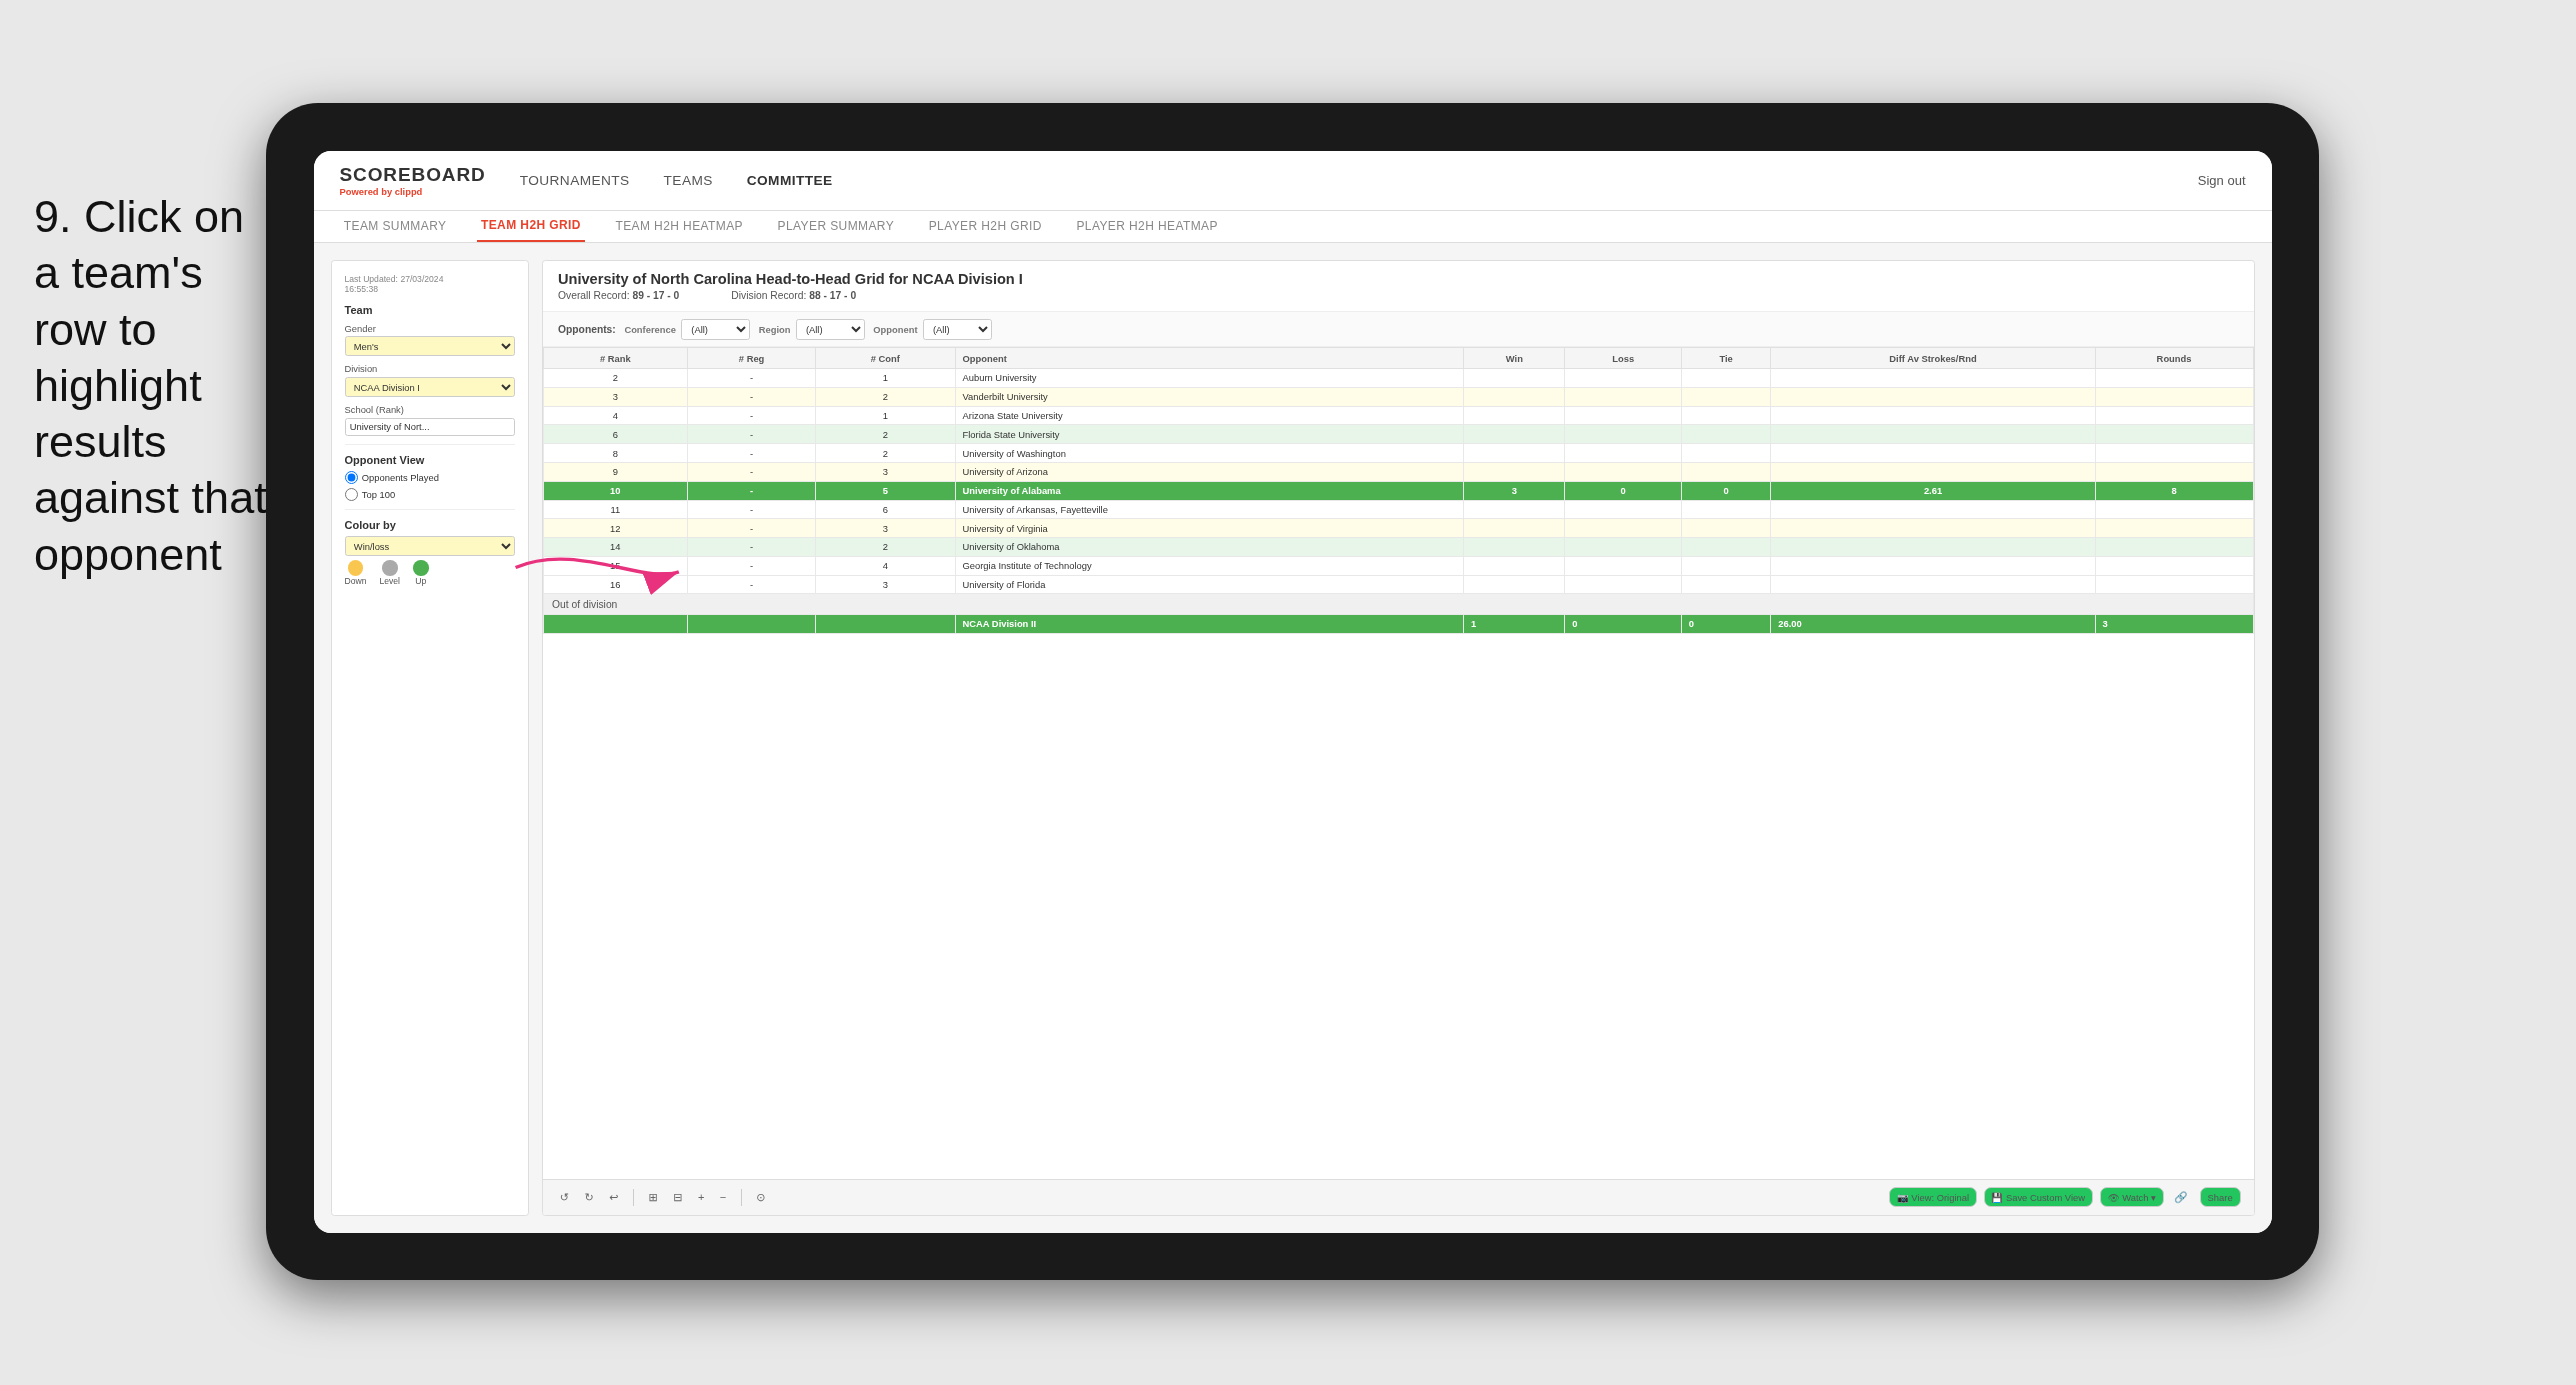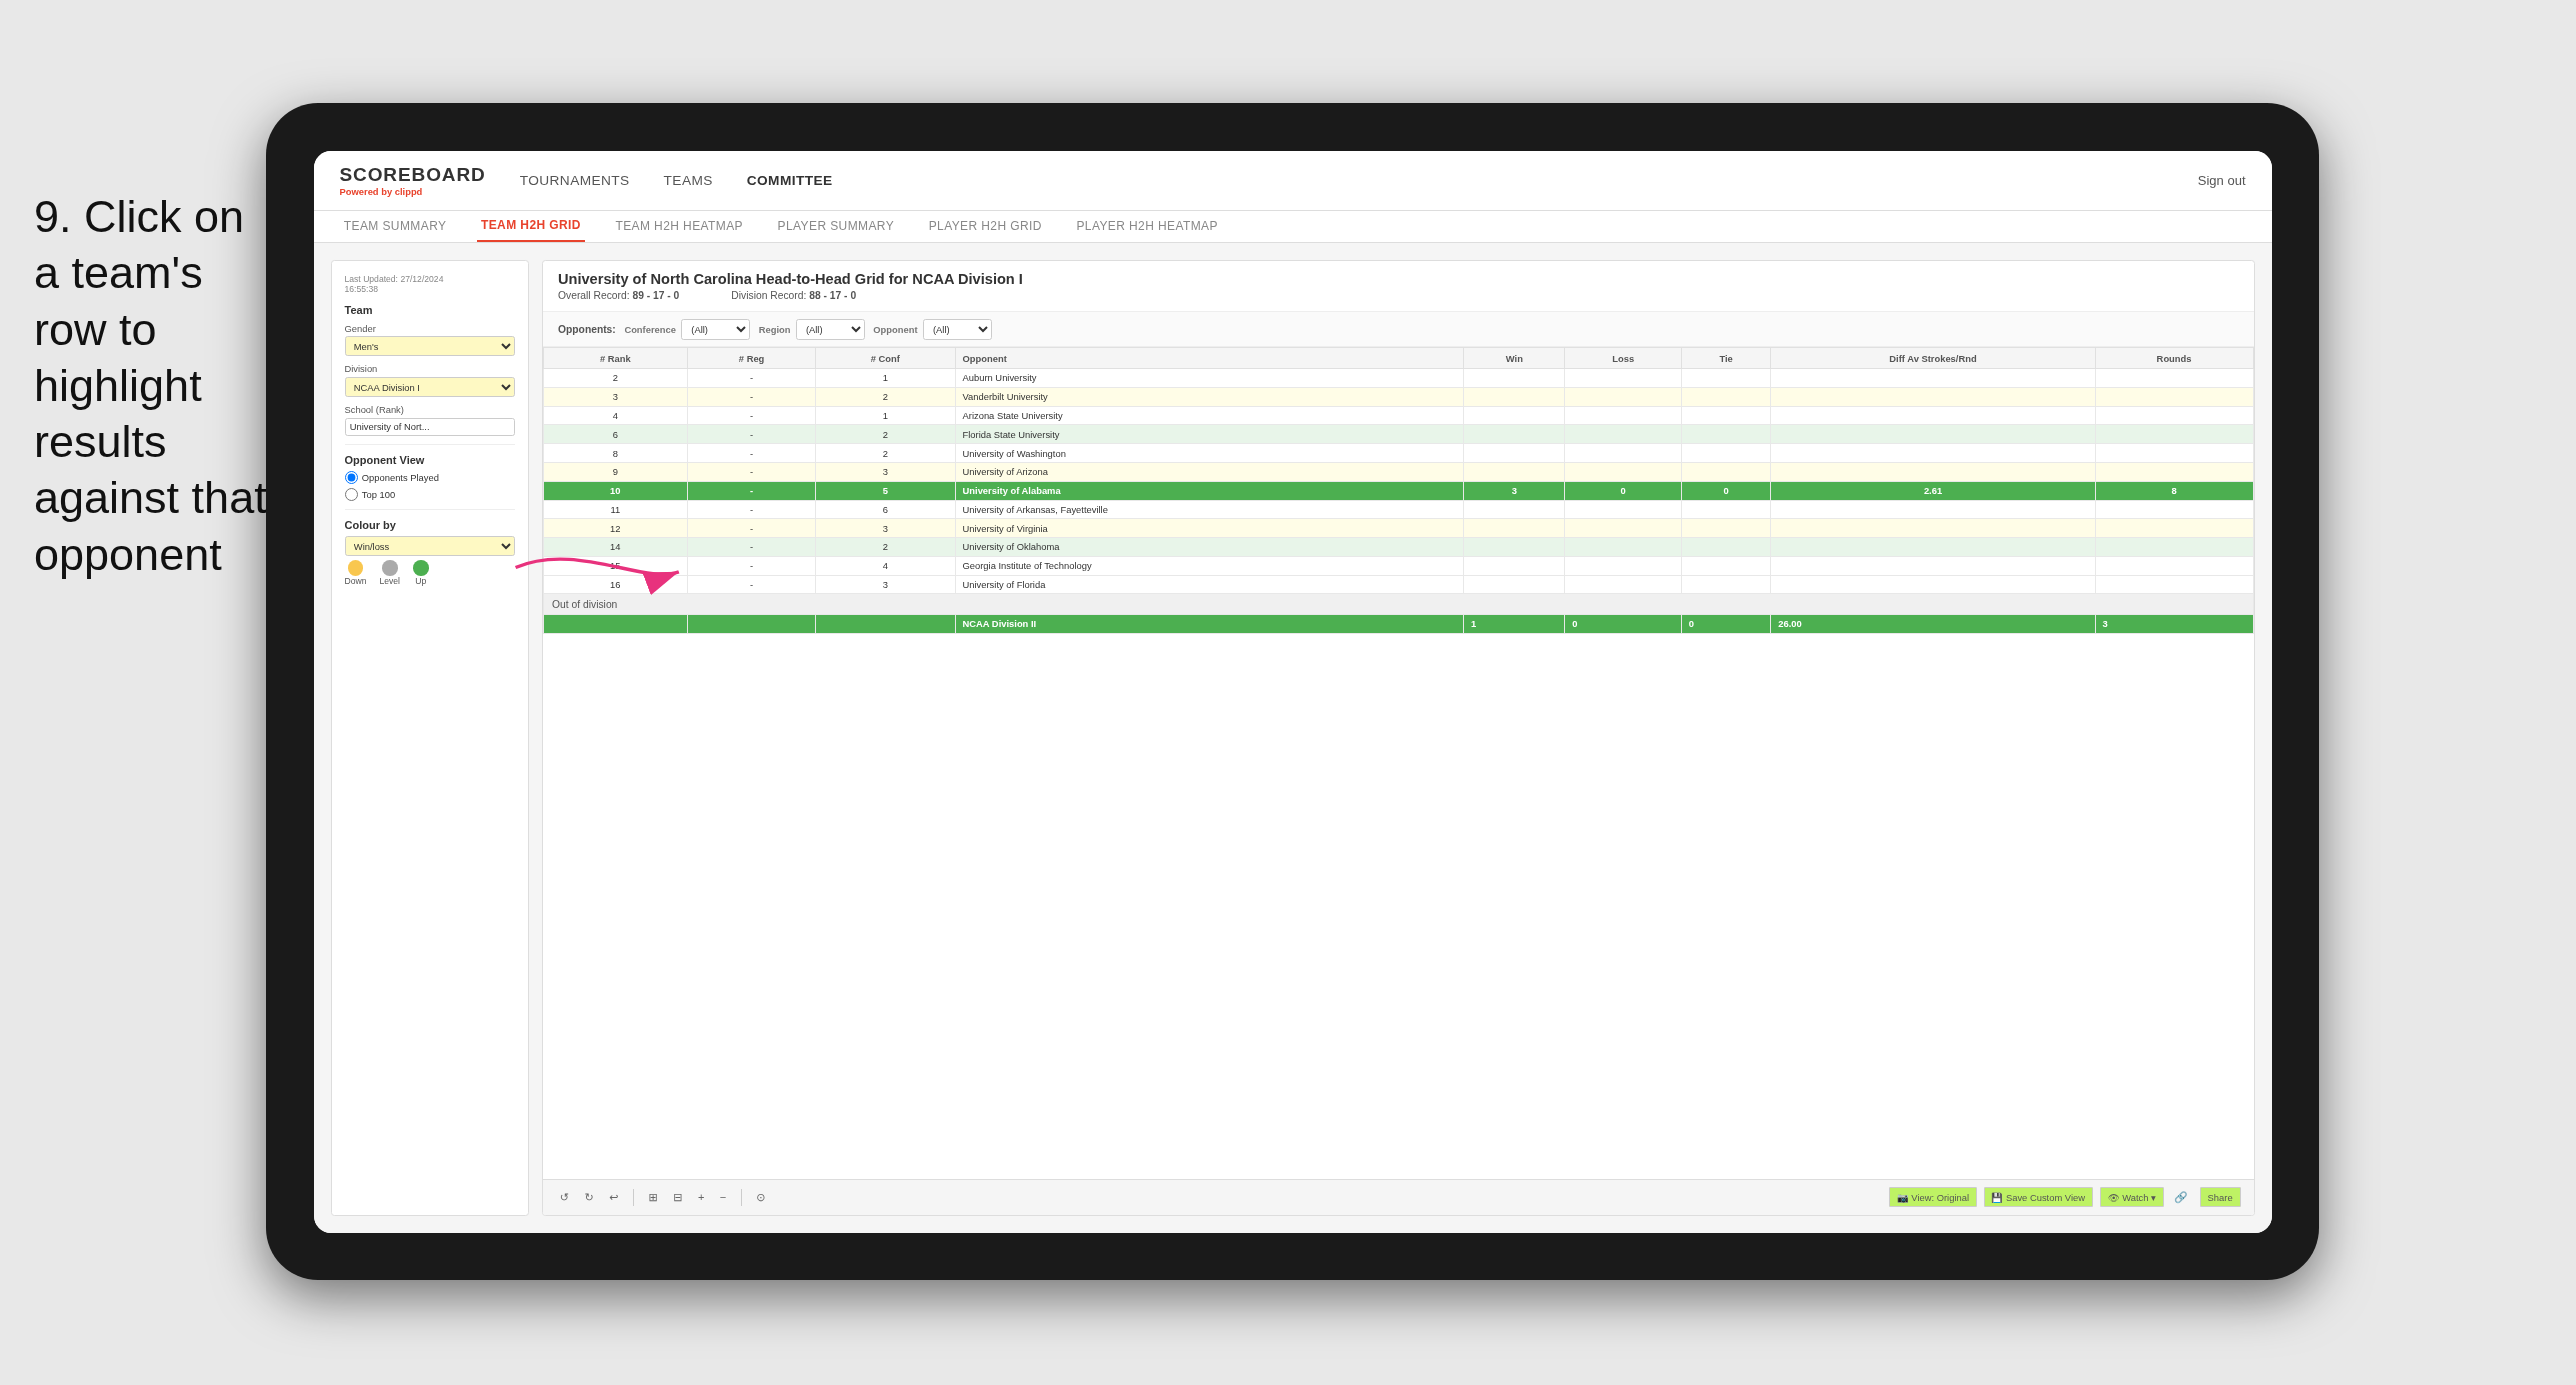--- a/index.html
+++ b/index.html
@@ -406,22 +406,22 @@
       flex-shrink: 0;
       gap: 6.9px;
     }
 
     .toolbar-btn {
       font-size: 9.4px;
       color: #555;
       cursor: pointer;
       padding: 3.4px 6.9px;
       border: 0.9px solid #ccc;
-      border-radius: 1px;
-      background: #bef264;
+      border-radius: 7px;
+      background: #22c55e;
       display: flex;
       align-items: center;
       gap: 3.4px;
     }
 
     .toolbar-btn-icon {
       font-size: 11px;
       cursor: pointer;
       color: #666;
       padding: 2.6px 4.3px;
@@ -474,21 +474,21 @@
       <span class="sub-nav-link">TEAM H2H HEATMAP</span>
       <span class="sub-nav-link">PLAYER SUMMARY</span>
       <span class="sub-nav-link">PLAYER H2H GRID</span>
       <span class="sub-nav-link">PLAYER H2H HEATMAP</span>
     </div>
 
     <div class="main-content">
 
       <div class="sidebar-panel">
         <div class="sidebar-updated">
-          <span>Last Updated: 27/12/2024</span><br>
+          <span>Last Updated: 27/03/2024</span><br>
           <span>16:55:38</span>
         </div>
         <div class="sidebar-section-title">Team</div>
 
         <div class="sidebar-label">Gender</div>
         <select class="sidebar-select">
           <option>Men's</option>
         </select>
 
         <div class="sidebar-label">Division</div>

